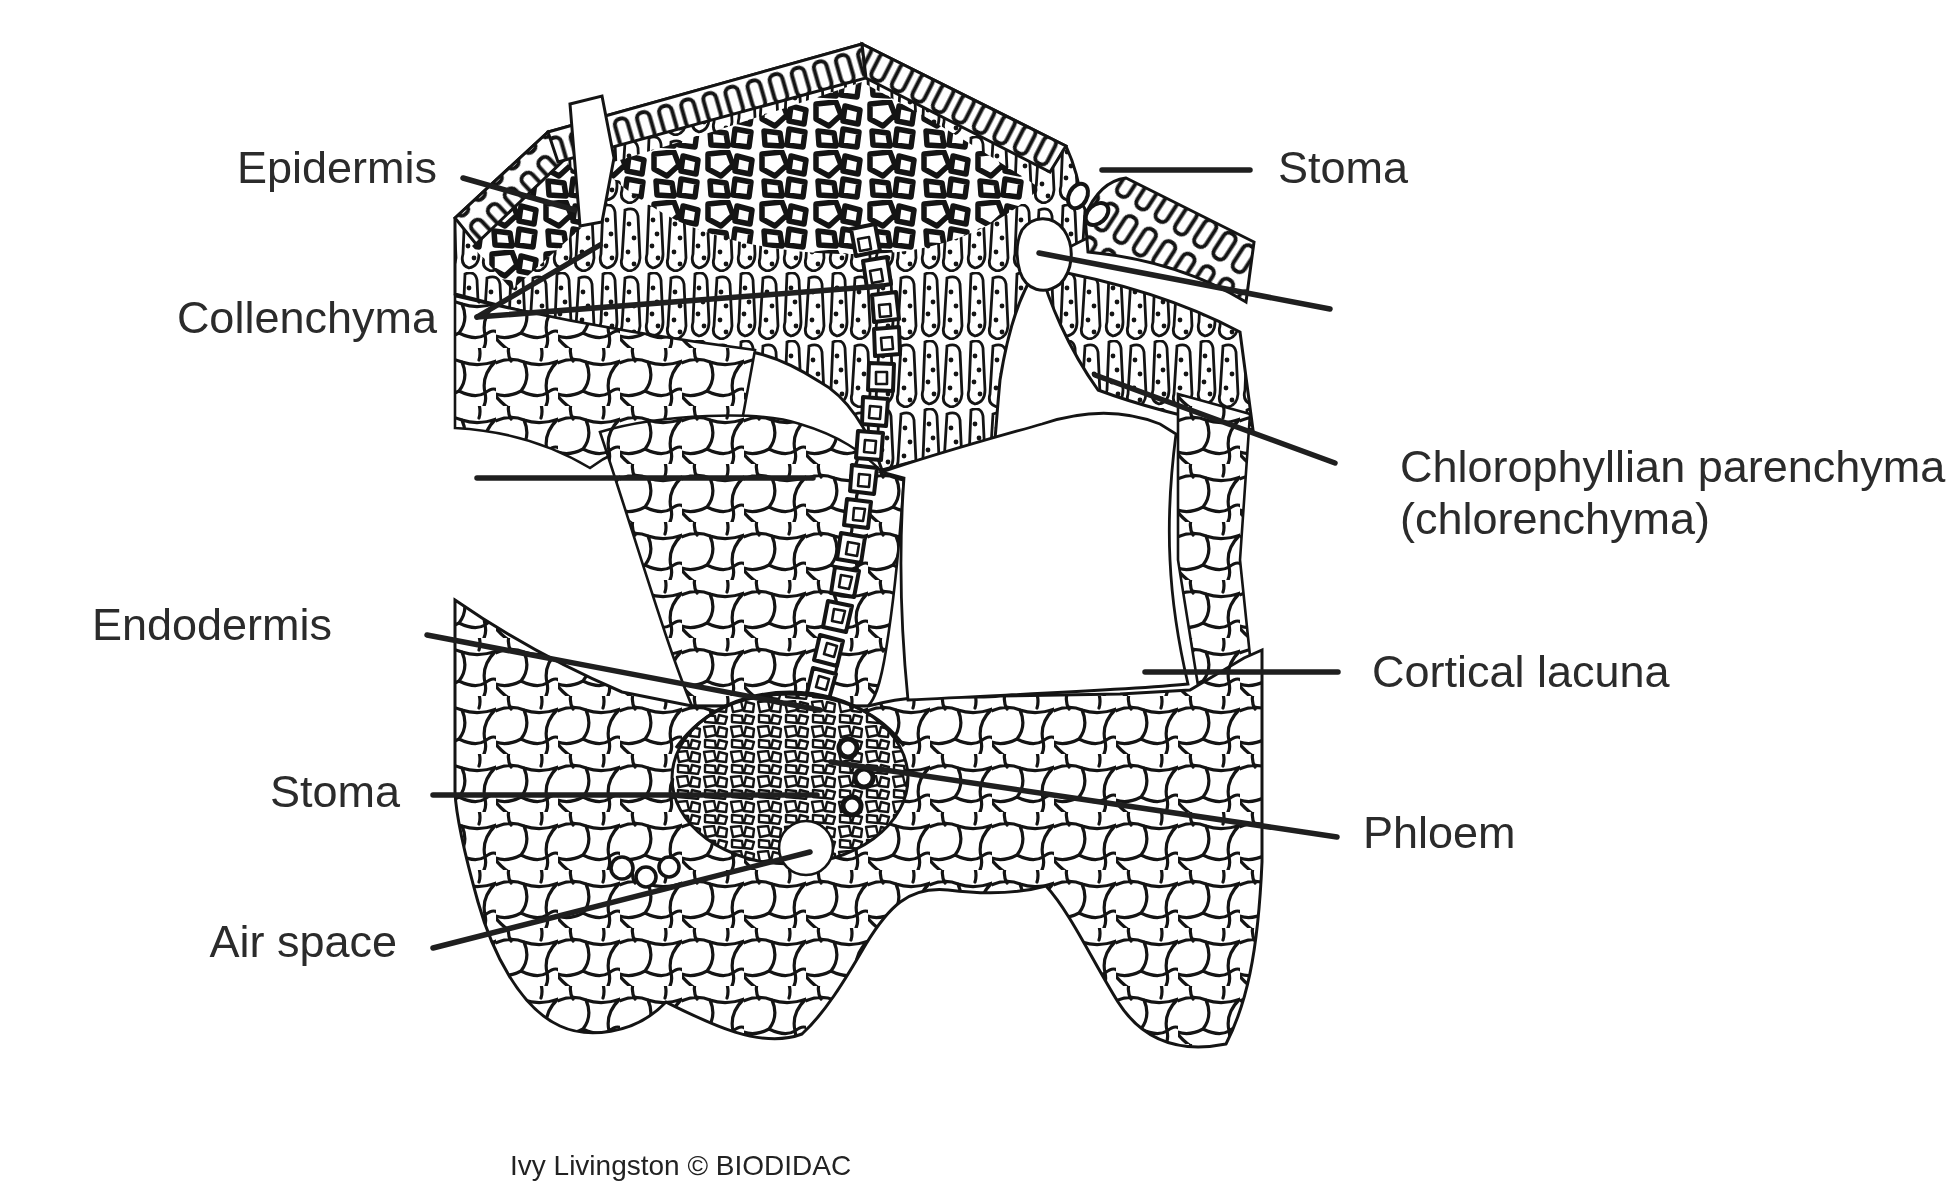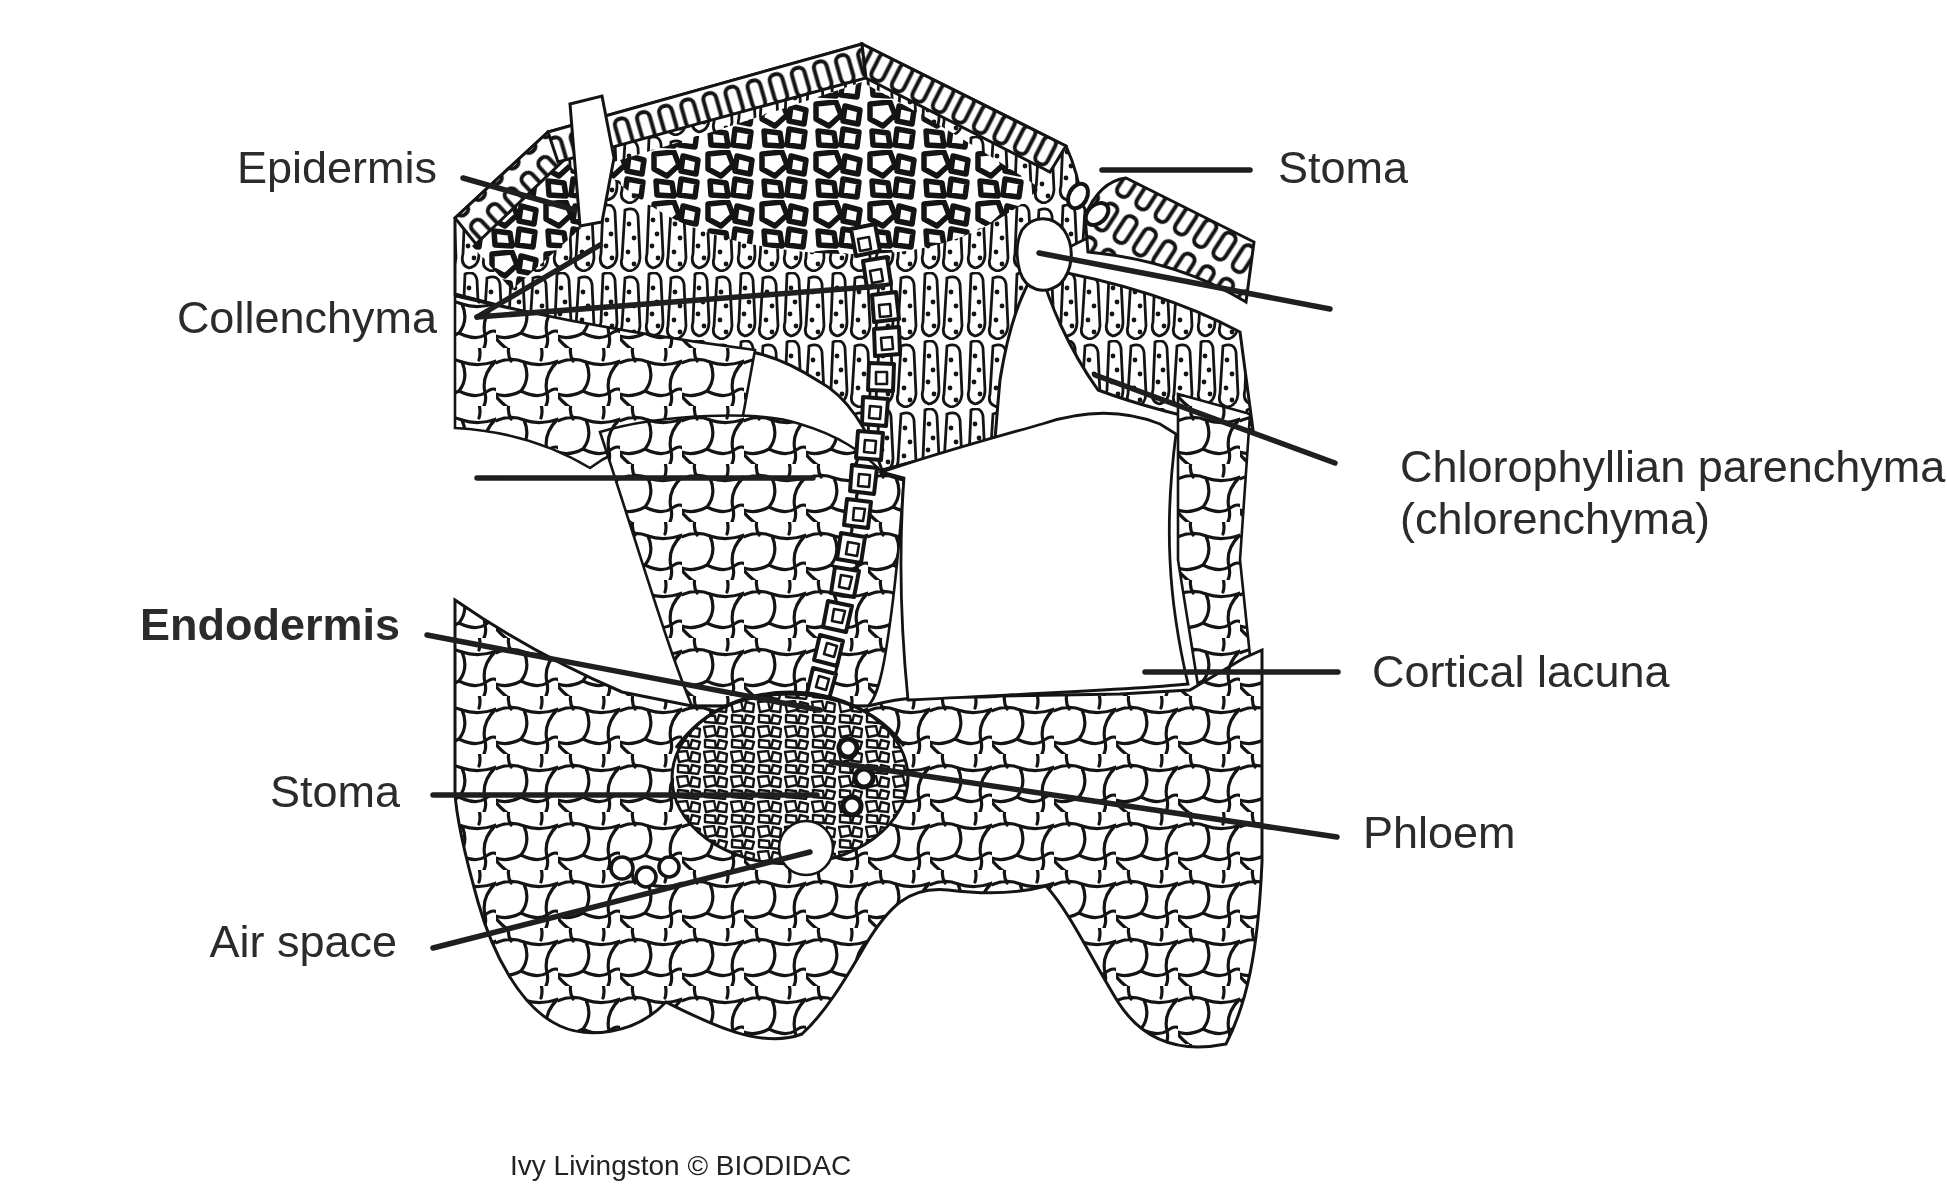--- a/index.html
+++ b/index.html
@@ -4,21 +4,21 @@
 <style>
   html,body{margin:0;padding:0;background:#fff;}
   .stage{position:relative;width:1947px;height:1202px;background:#fff;overflow:hidden;
          font-family:"Liberation Sans", sans-serif;}
   .art{position:absolute;left:0;top:0;width:1947px;height:1202px;}
   .lbl{position:absolute;font-size:45px;line-height:52px;color:#2b2b2b;white-space:nowrap;}
   .lbl-left{text-align:center;}
   .lbl-epidermis{right:1510px;top:142px;}
   .lbl-collenchyma{right:1510px;top:292px;}
   .lbl-cortical-parenchyma{right:1510px;top:438px;}
-  .lbl-endodermis{right:1547px;top:599px;font-weight:bold;}
+  .lbl-endodermis{right:1615px;top:599px;}
   .lbl-xylem{right:1547px;top:766px;}
   .lbl-air-space{right:1550px;top:916px;}
   .lbl-stoma{left:1278px;top:142px;}
   .lbl-substomatal{left:1360px;top:275px;}
   .lbl-chloro{left:1365px;top:441px;margin-left:35px;}
   .lbl-cortical-lacuna{left:1372px;top:646px;}
   .lbl-phloem{left:1363px;top:807px;text-align:center;}
   .credit{position:absolute;left:510px;top:1150px;font-size:28px;color:#222;white-space:nowrap;}
 </style>
 </head>

